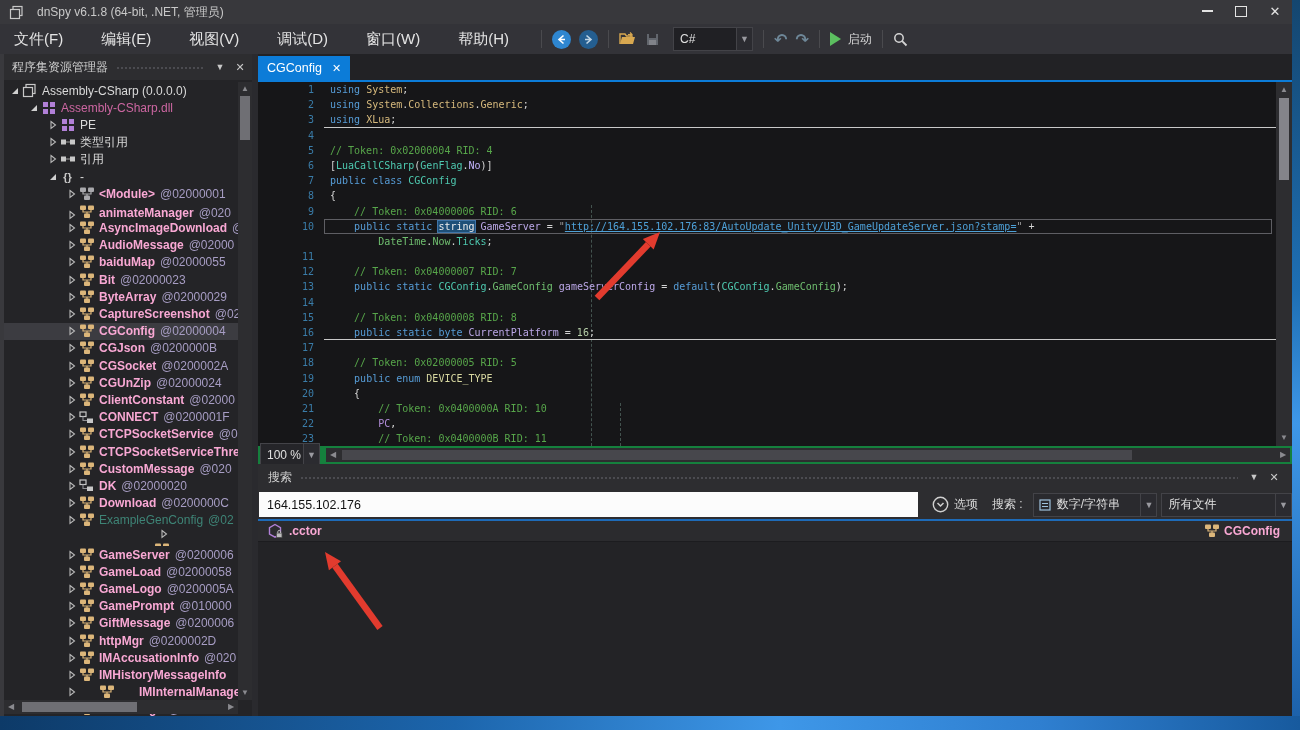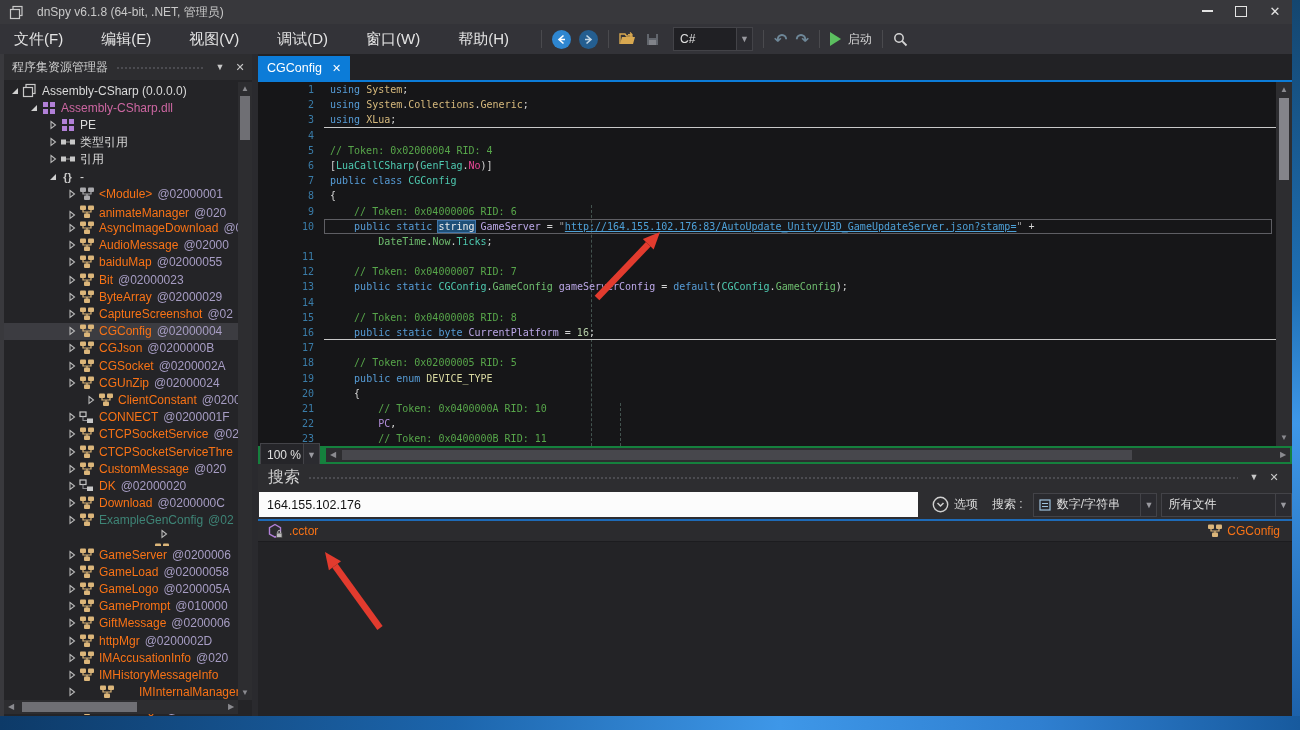--- a/index.html
+++ b/index.html
@@ -29,48 +29,48 @@
   #explorer-title{font-size:12px;color:#CFCFCF;margin-left:8px;white-space:nowrap;}
   .grip-dots{flex:1;height:5px;margin:0 8px;background-image:radial-gradient(#4B4B50 1px,transparent 1.1px);background-size:4px 4px;background-position:0 1px;}
   .hdr-btn{width:16px;height:16px;display:flex;align-items:center;justify-content:center;color:#C8C8C8;font-size:11px;margin-right:4px;}
   #tree{position:absolute;left:0;top:28px;width:234px;height:672px;overflow:hidden;}
   .trow{height:17.2px;display:flex;align-items:center;font-size:12px;white-space:nowrap;overflow:hidden;}
   .trow.sel{background:#3C3C41;}
   .arr{width:13px;display:inline-flex;justify-content:center;flex:0 0 13px;}
   .ticon{width:17px;display:inline-flex;justify-content:center;flex:0 0 17px;margin-right:4px;}
   .tname{margin-right:5px;}
   .taddr{color:#A79DC4;}
-  .c-white{color:#DADADA;} .c-pink{color:#CC66A1;} .c-teal{color:#f97316;} .c-dim{color:#3E8476;}
+  .c-white{color:#DADADA;} .c-pink{color:#CC66A1;} .c-teal{color:#f9a8d4;font-weight:bold;} .c-dim{color:#3E8476;}
   
   .sb{background:#2D2D30;}
   .sb-thumb{background:#6F6F74;position:absolute;}
   .sb-arrow{position:absolute;color:#8A8A8F;font-size:8px;line-height:8px;display:flex;align-items:center;justify-content:center;}
   
   #tabstrip{left:258px;top:54px;width:1034px;height:26px;background:#222225;}
   #tab-active{position:absolute;left:0;top:2px;height:24px;background:#0C7CD8;display:flex;align-items:center;padding:0 9px;}
   #tab-label{font-size:12.5px;color:#FFFFFF;margin-right:10px;}
   #tab-close{color:#FFFFFF;font-size:11px;}
   #editor-topline{left:258px;top:80px;width:1034px;height:2px;background:#0C7CD8;}
   #code{left:258px;top:82px;width:1018px;height:364px;background:#161618;overflow:hidden;font-family:"DejaVu Sans Mono","Liberation Mono",monospace;font-size:10px;}
   .crow{height:15.2px;line-height:15.2px;white-space:pre;position:relative;}
   .lnum{display:inline-block;width:56px;text-align:right;color:#3A7CA8;}
   .ctext{margin-left:16px;}
   .crow.sep::after{content:"";position:absolute;left:66px;right:0;bottom:0;height:1px;background:#C9C9C9;}
   .crow.hl::before{content:"";position:absolute;left:66px;right:4px;top:0;bottom:0;border:1px solid #5E5E63;}
   .t-kw{color:#569CD6;} .t-ns{color:#D7BA7D;} .t-cm{color:#57A64A;} .t-cls{color:#4EC9B0;}
-  .t-enm{color:#ec4899;} .t-fld{color:#BCA8E8;} .t-num{color:#B5CEA8;} .t-pl{color:#D4D4D4;}
+  .t-enm{color:#c4b5fd;} .t-fld{color:#BCA8E8;} .t-num{color:#B5CEA8;} .t-pl{color:#D4D4D4;}
   .t-q{color:#9A9A9A;} .t-grn{color:#6FBE6F;} .t-ent{color:#D7D7A0;} .t-pc{color:#B18CD8;}
   .t-lnk{color:#4EA1D8;text-decoration:underline;}
   .t-sbox{color:#EDEDED;background:#1E4F78;box-shadow:0 0 0 1px #3F74A8;}
   .guide{position:absolute;width:0;border-left:1px dashed #43534F;}
   #zoombar{left:258px;top:446px;width:1034px;height:18px;background:#15803d;display:flex;align-items:center;}
   
   #search-panel{left:258px;top:464px;width:1034px;height:252px;background:#232326;}
   #search-header{position:absolute;left:0;top:0;width:1034px;height:26px;background:#2D2D30;display:flex;align-items:center;}
-  #search-title{font-size:16px;color:#CFCFCF;margin-left:10px;}
+  #search-title{font-size:12px;color:#CFCFCF;margin-left:10px;}
   #search-row{position:absolute;left:0;top:26px;width:1034px;height:29px;background:#2D2D30;display:flex;align-items:center;}
   #search-input{width:660px;height:25px;margin-left:1px;background:#FCFCFC;border:0;outline:none;font-size:12.5px;color:#111;padding:0 8px;font-family:"Liberation Sans",sans-serif;}
   #search-blueline{position:absolute;left:0;top:55px;width:1034px;height:2px;background:#1E6BB8;}
   #result-row{position:absolute;left:0;top:57px;width:1034px;height:20px;background:#2B2B2E;border-bottom:1px solid #1C1C1F;display:flex;align-items:center;font-size:12px;}
   .label{font-size:12px;color:#D8D8D8;white-space:nowrap;}
   
   #right-border{left:1292px;top:0;width:8px;height:730px;background:linear-gradient(180deg,#14466F 0%,#1E6FB4 40%,#3E97E8 58%,#1B5FA8 100%);}
   #bottom-border{left:0;top:716px;width:1300px;height:14px;background:linear-gradient(90deg,#0D3A68 0%,#1C65AC 35%,#3E97E8 60%,#2F7FD0 80%,#175A9E 100%);}
   #arrows-overlay{left:0;top:0;width:1300px;height:730px;pointer-events:none;}
 </style>
@@ -445,21 +445,21 @@
           <svg width="16" height="16">
             <rect x="1" y="1.5" width="6" height="4.5" rx="1" fill="#DCB67A"></rect>
             <rect x="9" y="1.5" width="6" height="4.5" rx="1" fill="#DCB67A"></rect>
             <rect x="5" y="9.5" width="6" height="4.5" rx="1" fill="#DCB67A"></rect>
             <path d="M4 6 v2 h8 v-2 M8 8 v2" stroke="#DCB67A" stroke-width="1.2" fill="none"></path>
           </svg>
         </span>
         <span class="tname c-teal">CGUnZip</span>
         <span class="taddr">@02000024</span>
       </div>
-      <div class="trow" style="padding-left: 61px; margin-left: 19px;">
+      <div class="trow" style="padding-left: 61px;">
         <span class="arr">
           <svg width="10" height="10">
             <path d="M3 1.5 L7.5 5 L3 8.5 Z" fill="none" stroke="#B8B8B8" stroke-width="1.1"></path>
           </svg>
         </span>
         <span class="ticon">
           <svg width="16" height="16">
             <rect x="1" y="1.5" width="6" height="4.5" rx="1" fill="#DCB67A"></rect>
             <rect x="9" y="1.5" width="6" height="4.5" rx="1" fill="#DCB67A"></rect>
             <rect x="5" y="9.5" width="6" height="4.5" rx="1" fill="#DCB67A"></rect>

